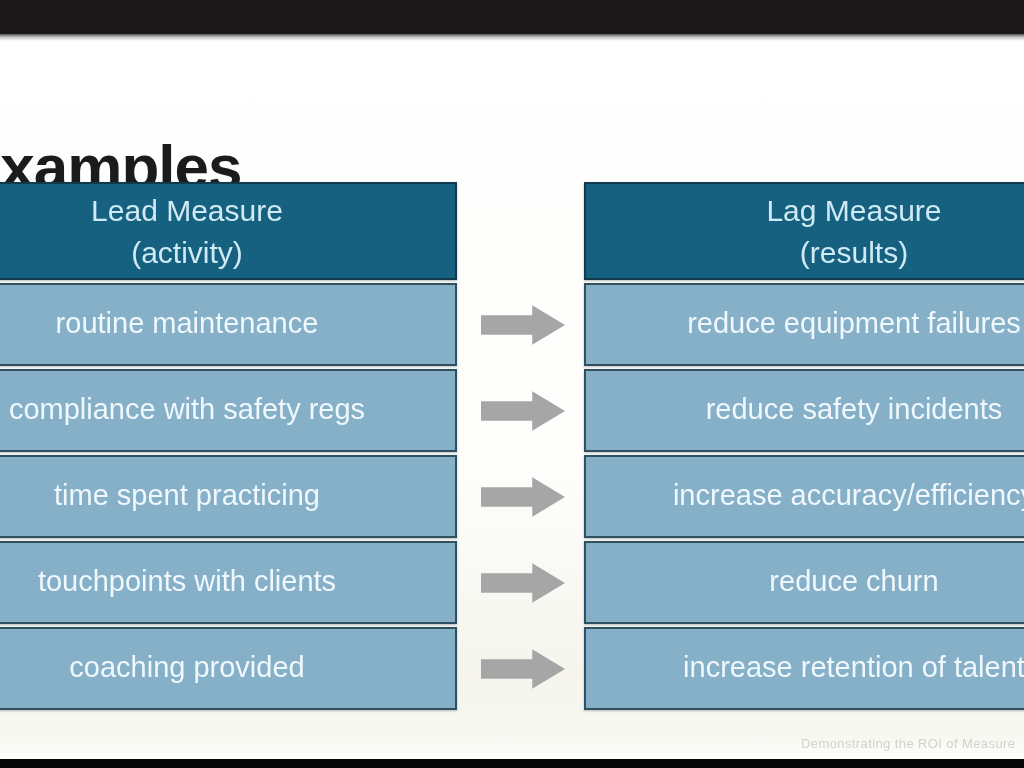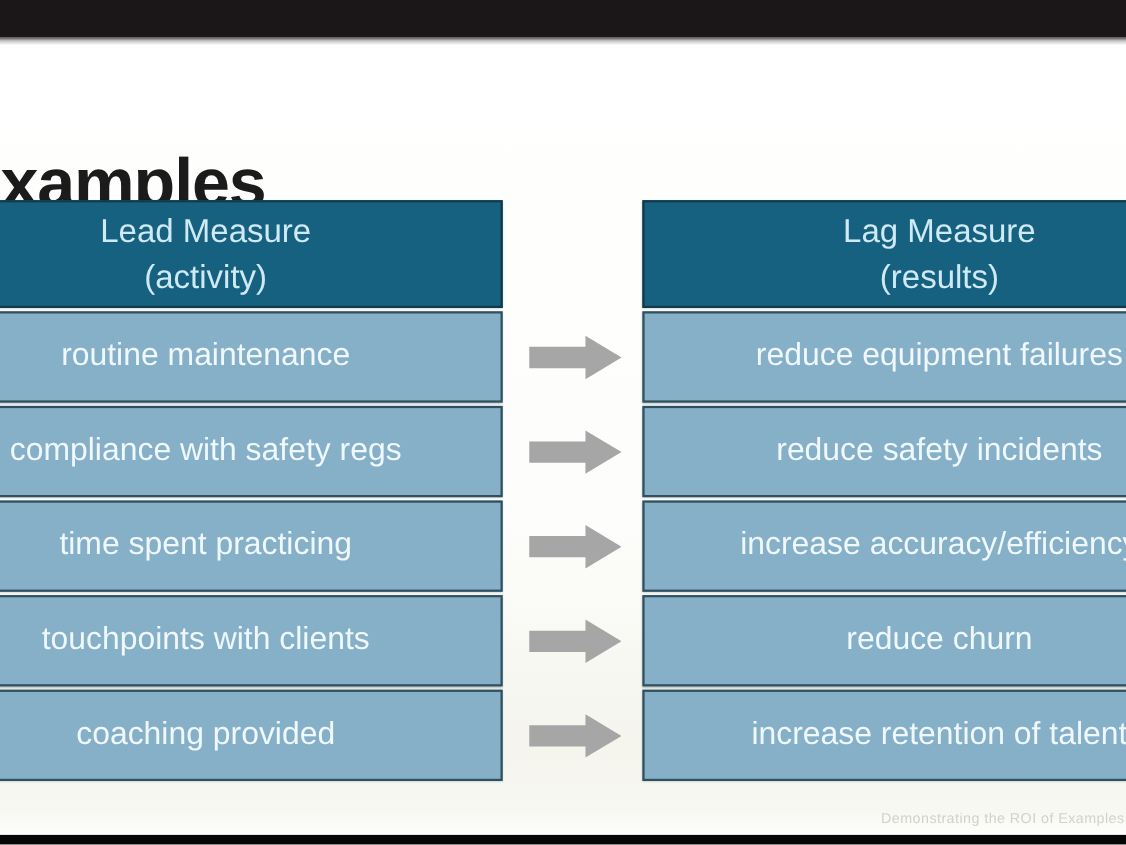--- a/index.html
+++ b/index.html
@@ -129,17 +129,17 @@
   </div>
 
   <div>
     <div class="arrow-icon arrow-0"></div>
     <div class="arrow-icon arrow-1"></div>
     <div class="arrow-icon arrow-2"></div>
     <div class="arrow-icon arrow-3"></div>
     <div class="arrow-icon arrow-4"></div>
   </div>
 
-  <div class="slide-footer">Demonstrating the ROI of Examples</div>
+  <div class="slide-footer">Demonstrating the ROI of Measure</div>
 
   <div class="bottom-bar"></div>
 
 </div>
 
 </body></html>

